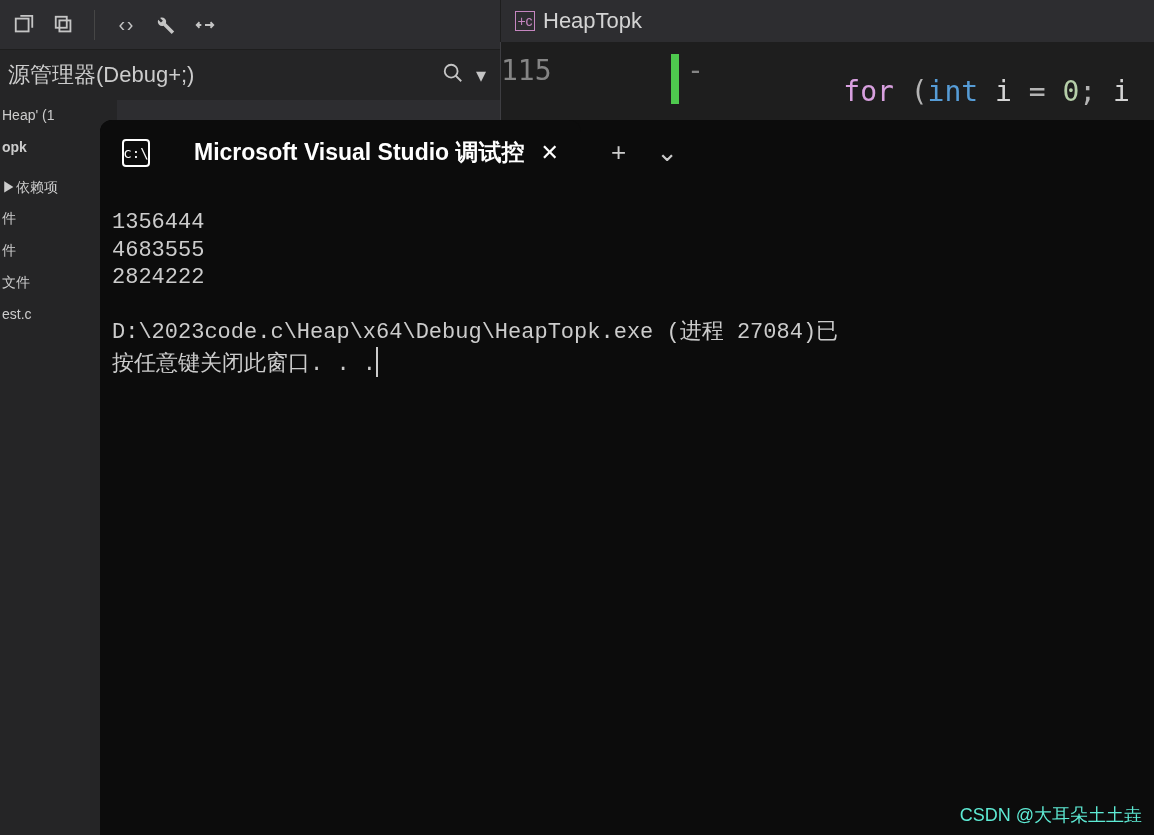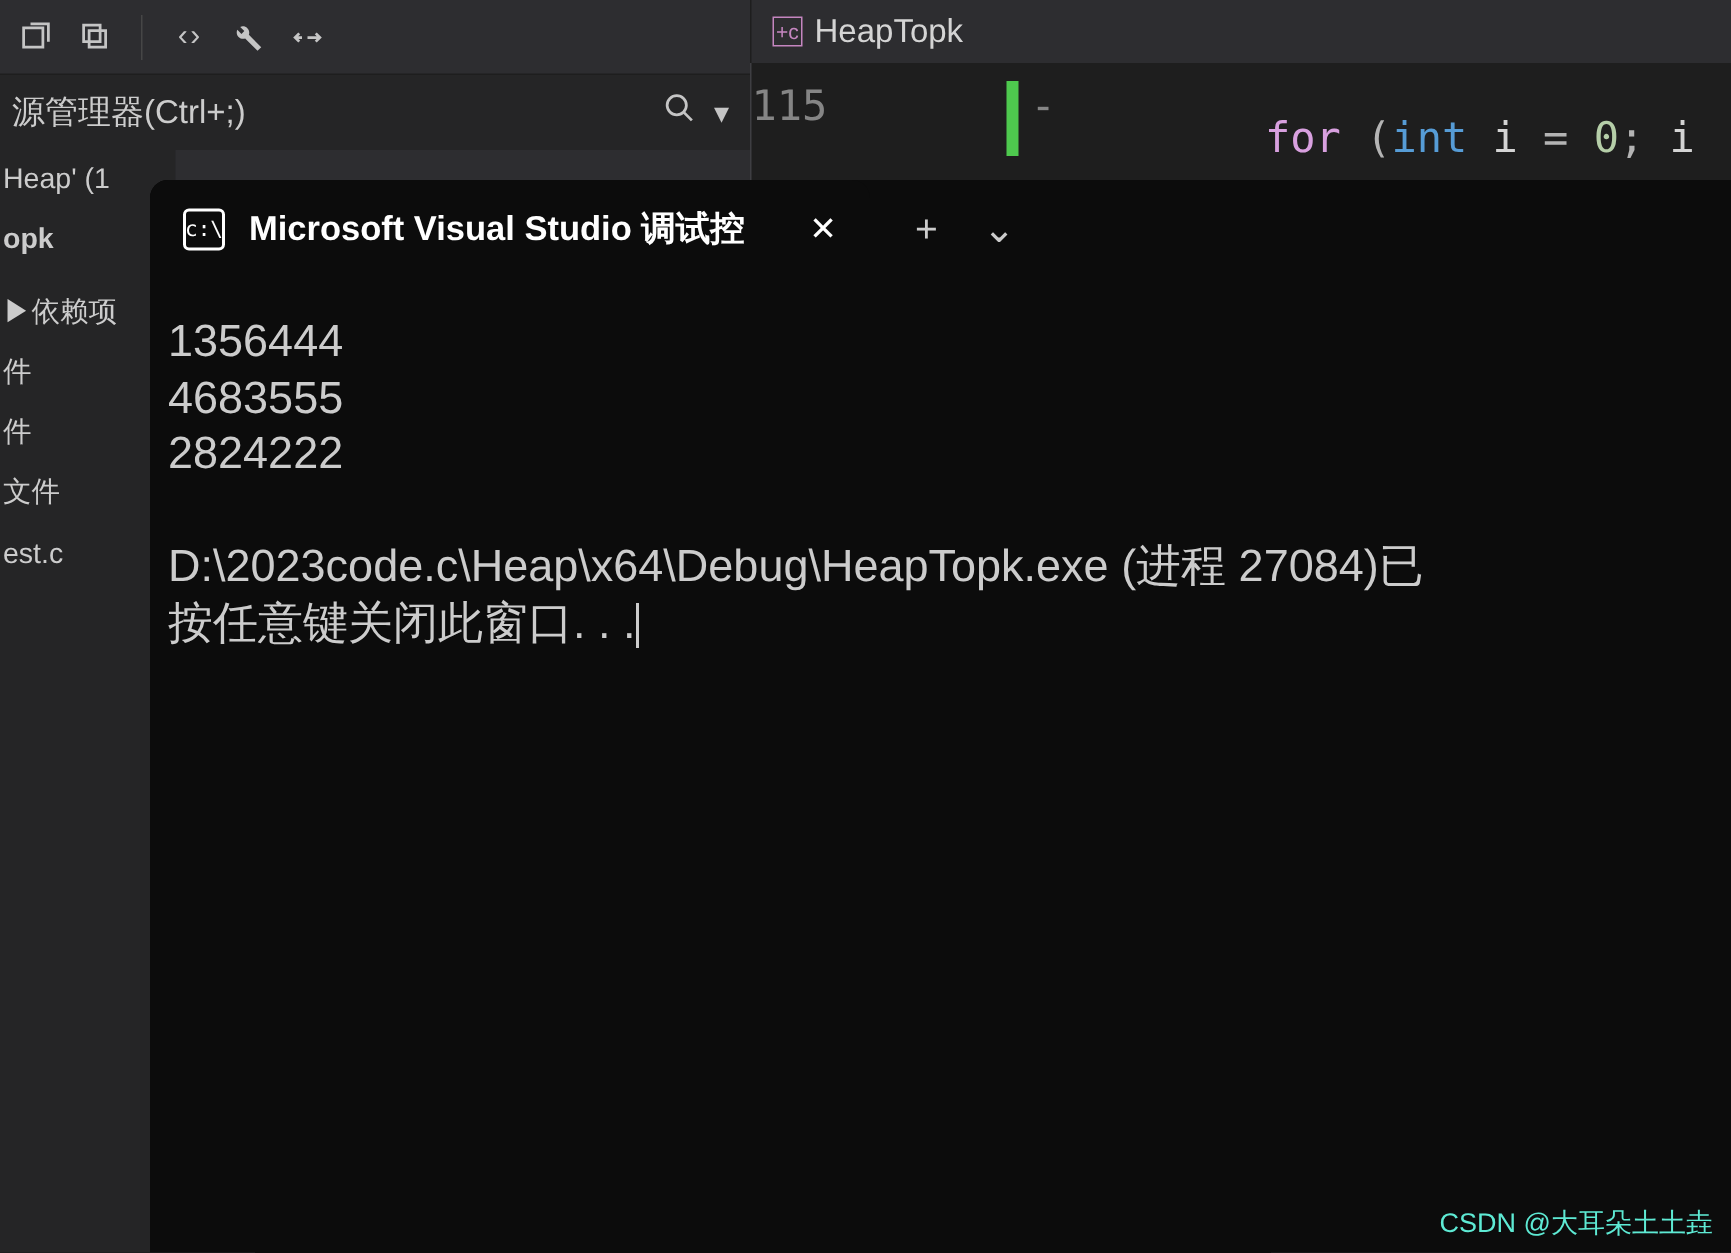--- a/index.html
+++ b/index.html
@@ -137,21 +137,21 @@
     }
     
     .explorer {
       position: absolute;
       left: 0;
       top: 100px;
       width: 117px;
       bottom: 0;
       background: #252526;
       color: #cccccc;
-      font-size: 19px;
+      font-size: 14px;
       overflow: hidden;
     }
     .explorer-item {
       padding: 4px 2px;
       white-space: nowrap;
       line-height: 1.7;
     }
     
     .terminal {
       position: absolute;
@@ -188,41 +188,42 @@
       border-radius: 4px;
       display: flex;
       align-items: center;
       justify-content: center;
       font-size: 14px;
       font-family: monospace;
     }
     .term-tab-title {
       flex: 1;
       font-weight: 600;
+      margin-left: 28px;
     }
     .term-close {
       font-size: 22px;
       color: #ffffff;
       cursor: pointer;
     }
     .term-controls {
       display: flex;
       gap: 30px;
       padding: 0 30px;
       color: #cccccc;
       font-size: 26px;
     }
     .term-ctrl {
       cursor: pointer;
     }
     .terminal-body {
       padding: 24px 12px;
       color: #cccccc;
-      font-family: Liberation Sans, sans-serif;
-      font-size: 30px;
+      font-family: Liberation Mono, monospace;
+      font-size: 22px;
       line-height: 1.25;
       white-space: pre;
     }
     .cursor {
       display: inline-block;
       width: 2px;
       height: 30px;
       background: #cccccc;
       vertical-align: text-bottom;
     }
@@ -280,21 +281,21 @@
     <div>115</div>
   </div>
   <div class="change-bar"></div>
   <div class="collapse-marker">-</div>
   <div class="code-line" style="padding-left:60px">
     <span class="kw">for</span><span class="op"> (</span><span class="type">int</span><span> </span><span class="var">i</span><span class="op"> = </span><span class="num">0</span><span class="op">; </span><span class="var">i</span>
   </div>
 </div>
 
 <div class="search-row">
-  <div class="search-input">源管理器(Ctrl+;)</div>
+  <div class="search-input">源管理器(Debug+;)</div>
   <div class="search-icon">
     <svg width="22" height="22" viewBox="0 0 24 24" fill="none" stroke="#c5c5c5" stroke-width="2">
         <circle cx="10" cy="10" r="7"></circle>
         <path d="M21 21l-6-6"></path>
       </svg>
   </div>
   <div class="search-icon">▾</div>
 </div>
 
 <div class="explorer">

